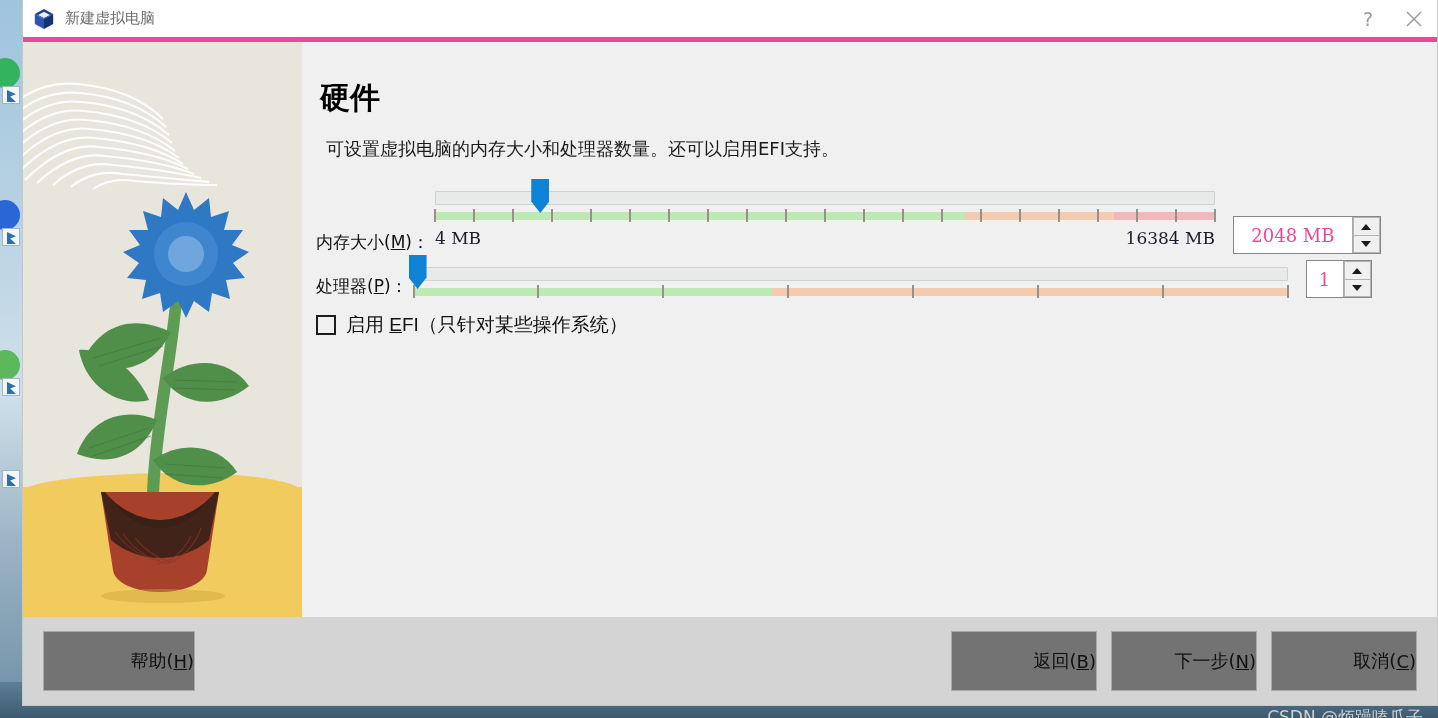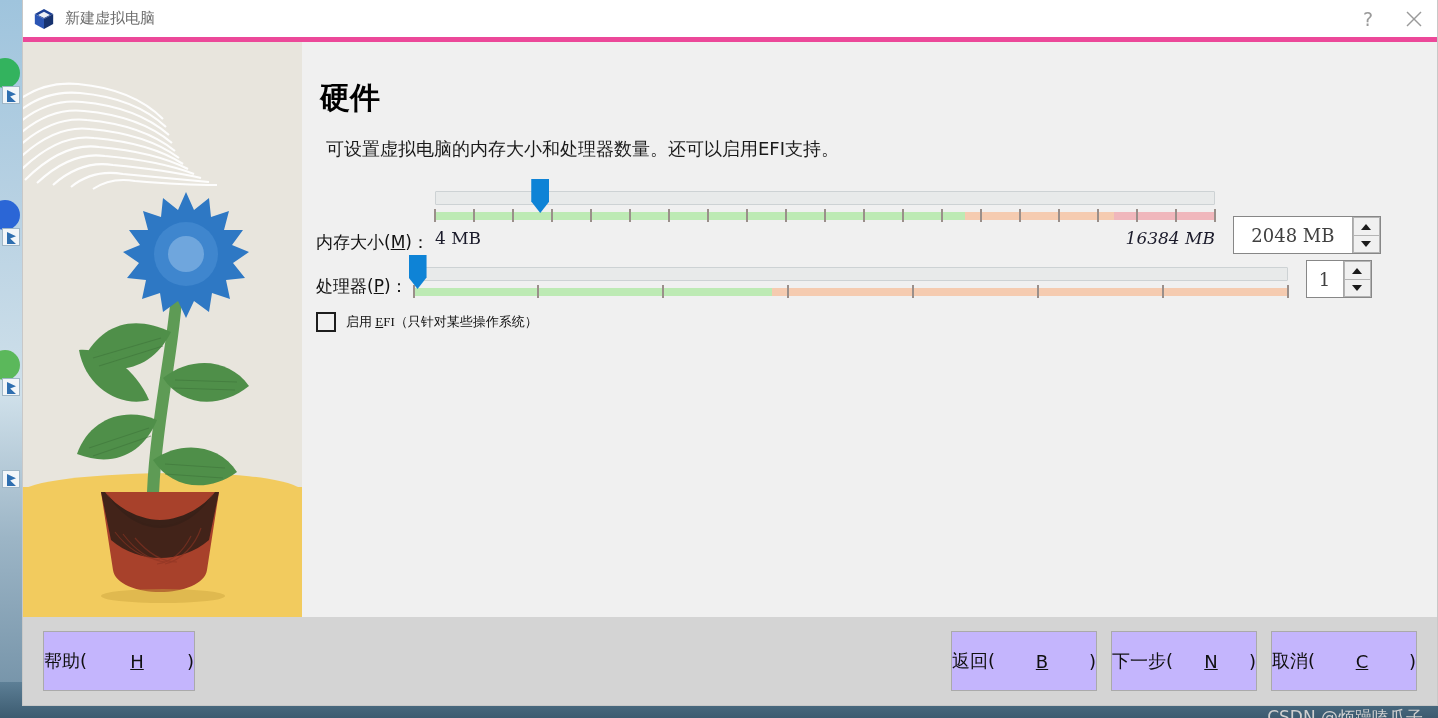--- a/index.html
+++ b/index.html
@@ -201,41 +201,41 @@
     clip-path: polygon(0 0, 100% 0, 100% 66%, 50% 100%, 0 66%);
   }
   .range-row {
     position: relative;
     height: 26px;
     font-size: 17px;
     color: #1b1b2b;
     font-family: "DejaVu Serif", serif;
   }
   .range-min { position: absolute; left: 0; top: 0; }
-  .range-max { position: absolute; right: 0; top: 0; font-style: italic; }
+  .range-max { position: absolute; right: 0; top: 0; }
 
   
   .spinbox {
     display: flex;
     align-items: stretch;
     background: #ffffff;
     border: 1px solid #878787;
     height: 38px;
     margin-left: 18px;
     margin-top: 2px;
     flex: 0 0 auto;
   }
   .spin-value {
     flex: 1 1 auto;
     display: flex;
     align-items: center;
     justify-content: center;
     padding: 0 8px;
     font-size: 18px;
-    color: #404040;
+    color: #ec4899;
     font-family: "DejaVu Serif", serif;
     white-space: nowrap;
   }
   .spin-buttons {
     width: 28px;
     flex: 0 0 28px;
     display: flex;
     flex-direction: column;
     border-left: 1px solid #a8a8a8;
   }
@@ -264,48 +264,48 @@
     margin-top: 14px;
   }
   #efi-box {
     width: 20px; height: 20px;
     border: 2px solid #1d1d1d;
     background: #f0f0f0;
     flex: 0 0 auto;
   }
   #efi-label {
     margin-left: 10px;
-    font-size: 13px;
+    font-size: 19px;
     color: #111;
-    font-family: Liberation Serif, serif;
+    font-family: Liberation Sans, sans-serif;
   }
   #efi-label u { text-decoration: underline; }
 
   
   #footer {
     flex: 0 0 auto;
     height: 88px;
     background: #d4d4d4;
     display: flex;
     align-items: center;
     padding: 0 20px;
     position: relative;
   }
   #footer-spacer { flex: 1 1 auto; }
   .dlg-btn {
     height: 60px;
     min-width: 146px;
-    background: #c4b5fd;
+    background: #737373;
     border: 1px solid #aaaaaa;
     font-size: 18px;
     color: #101010;
     font-family: "DejaVu Sans", sans-serif;
     display: flex;
     align-items: center;
-    justify-content: space-between;
+    justify-content: flex-end;
     margin-left: 14px;
   }
   .dlg-btn u { text-decoration: underline; }
   #help-button { margin-left: 0; min-width: 152px; }
 
   #watermark {
     position: absolute;
     right: 14px;
     bottom: -24px;
     font-size: 17px;

